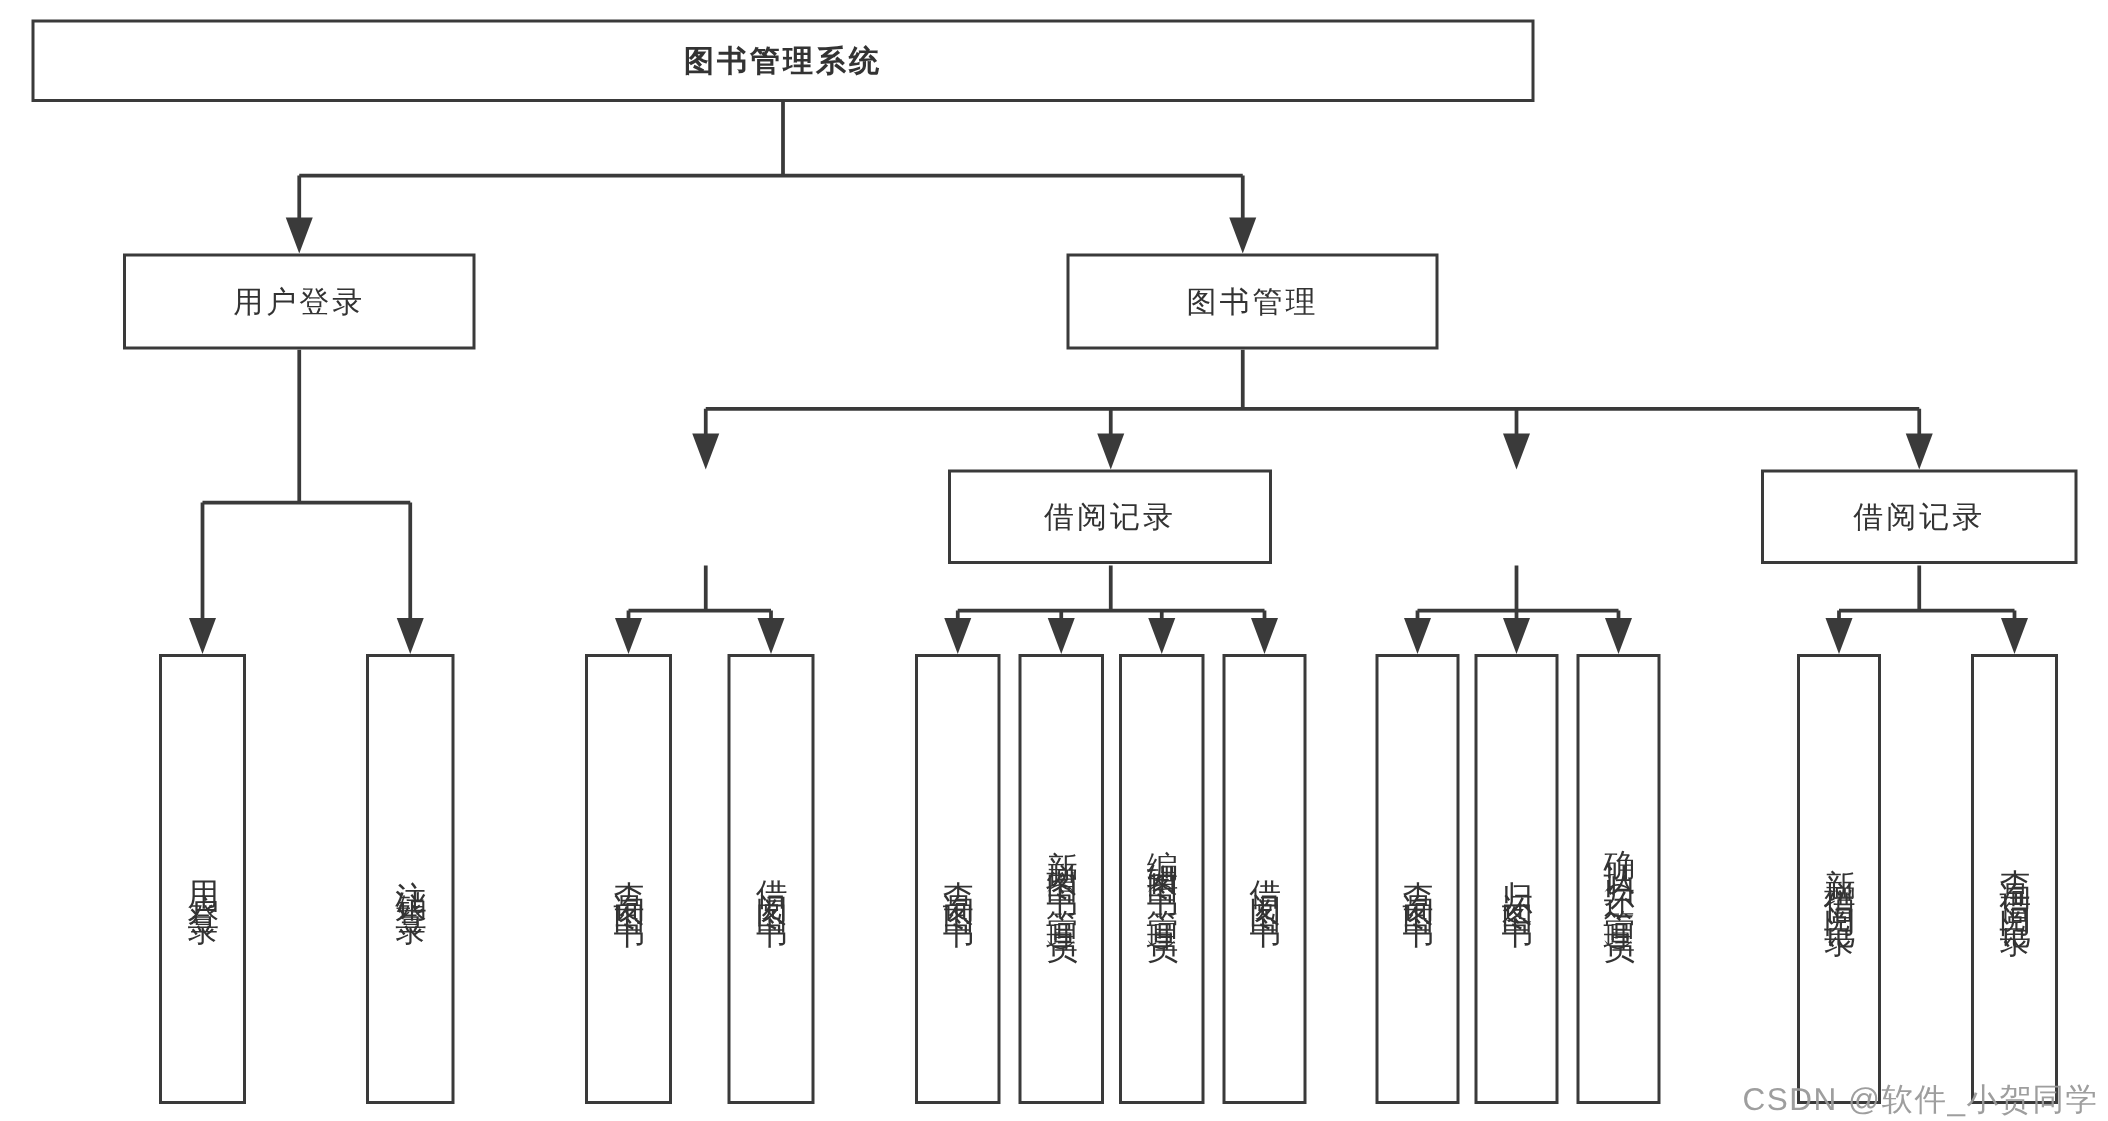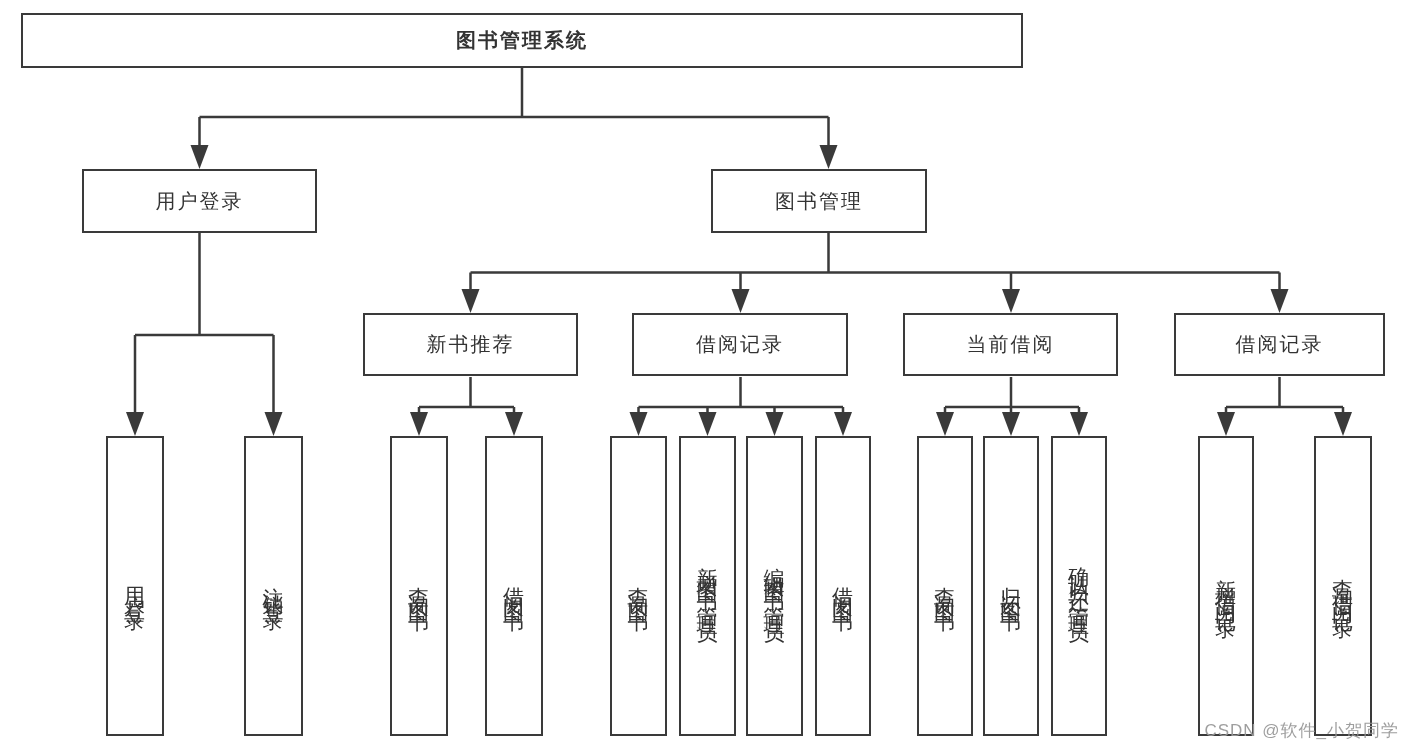--- a/index.html
+++ b/index.html
@@ -41,21 +41,21 @@
     font-size: 21px;
     letter-spacing: 8px;
     white-space: normal;
     line-height: 1;
   }
   .watermark {
     position: absolute;
     right: 6px;
     top: 719px;
     z-index: 3;
-    font-size: 17px;
+    font-size: 21px;
     color: rgba(153, 153, 153, 0.95);
     letter-spacing: 1px;
   }
 </style>
 </head>
 <body>
 
 <div id="canvas">
 
   <svg id="connector-layer" width="1405" height="747" viewBox="0 0 1405 747">
@@ -101,25 +101,23 @@
       <polygon points="1070,412 1088,412 1079,436"></polygon>
 
       <polygon points="1217,412 1235,412 1226,436"></polygon>
       <polygon points="1334,412 1352,412 1343,436"></polygon>
     </g>
   </svg>
 
   <div class="node" style="left:21px; top:13px; width:1002px; height:55px;font-weight:bold;">图书管理系统</div>
 
   <div class="node" style="left:82px; top:169px; width:235px; height:64px;">用户登录</div>
-  <div class="node" style="left:711px; top:169px; width:216px; height:64px;">图书管理</div>
+  <div class="node" style="left:711px; top:169px; width:248px; height:64px;">图书管理</div>
 
-  <div class="node" style="left:363px; top:313px; width:215px; height:63px;">新书推荐</div>
   <div class="node" style="left:632px; top:313px; width:216px; height:63px;">借阅记录</div>
-  <div class="node" style="left:903px; top:313px; width:215px; height:63px;">当前借阅</div>
   <div class="node" style="left:1174px; top:313px; width:211px; height:63px;">借阅记录</div>
 
   <div class="node leaf" style="left:106px; top:436px; width:58px; height:300px;">用户登录</div>
   <div class="node leaf" style="left:244px; top:436px; width:59px; height:300px;">注销登录</div>
 
   <div class="node leaf" style="left:390px; top:436px; width:58px; height:300px;">查询图书</div>
   <div class="node leaf" style="left:485px; top:436px; width:58px; height:300px;">借阅图书</div>
 
   <div class="node leaf" style="left:610px; top:436px; width:57px; height:300px;">查询图书</div>
   <div class="node leaf" style="left:679px; top:436px; width:57px; height:300px;">新增图书（管理员）</div>

